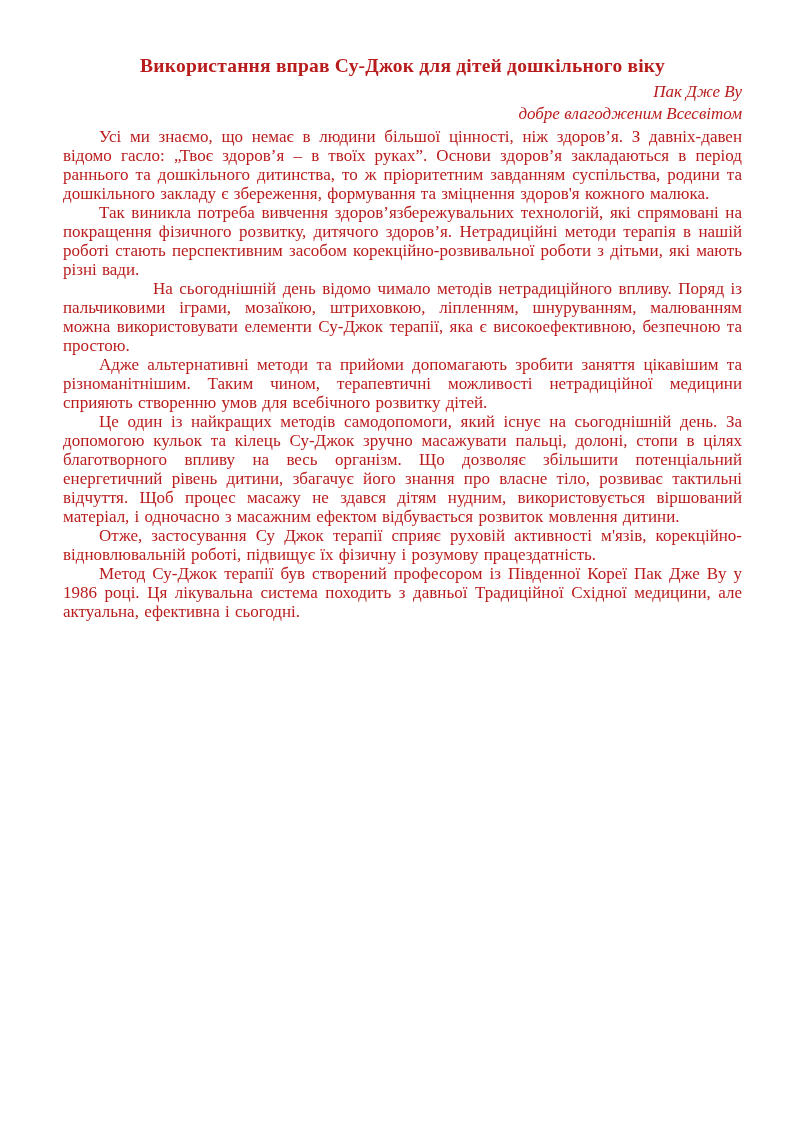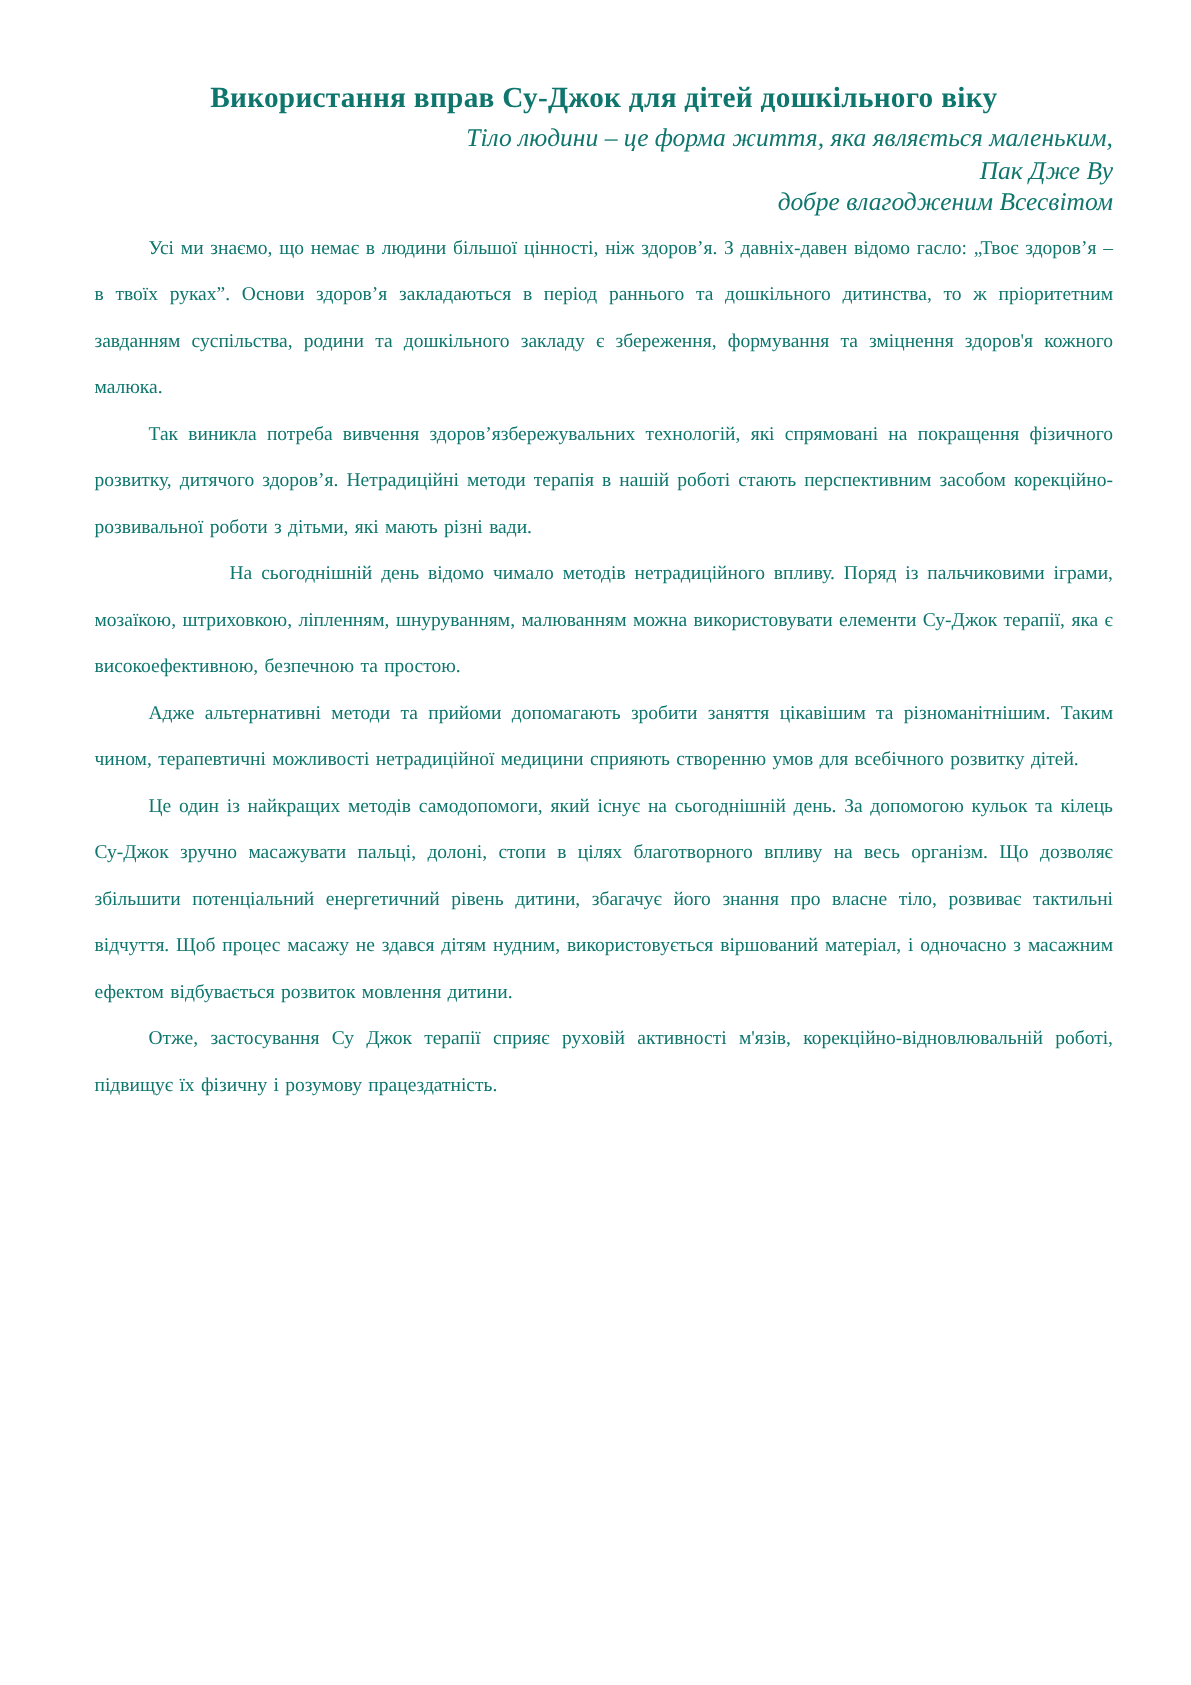--- a/index.html
+++ b/index.html
@@ -9,69 +9,69 @@
   }
   .page {
     position: relative;
     width: 794px;
     height: 1123px;
     box-sizing: border-box;
     background: #ffffff;
     padding: 54px 52px 0 63px;
     overflow: hidden;
     font-family: "Liberation Serif", "DejaVu Serif", serif;
-    color: #0f766e;
+    color: #b91c1c;
   }
   .doc-title {
     margin: 0 0 3px 0;
     font-size: 19.5px;
     line-height: 24px;
     font-weight: bold;
     text-align: center;
     letter-spacing: 0.2px;
   }
   .epigraph {
     text-align: right;
     font-style: italic;
     font-size: 17px;
     line-height: 21.5px;
     margin: 0 0 3px 0;
   }
   .epigraph .line {
     white-space: nowrap;
   }
   .body-text {
-    font-size: 13px;
-    line-height: 31px;
+    font-size: 17px;
+    line-height: 19px;
   }
   .para {
     margin: 0;
     text-align: justify;
     text-indent: 36px;
     word-spacing: 1px;
   }
   .para.indent-large {
     text-indent: 90px;
   }
 </style>
 </head>
 <body>
 
 <div class="page">
 
   <h1 class="doc-title">Використання вправ Су-Джок для дітей дошкільного віку</h1>
 
   <div class="epigraph">
-    <div class="line">Тіло людини – це форма життя, яка являється маленьким,</div>
     <div class="line">Пак Дже Ву</div>
     <div class="line">добре влагодженим Всесвітом</div>
   </div>
 
   <div class="body-text" id="paragraphs">
       <p class="para">Усі ми знаємо, що немає в людини більшої цінності, ніж здоров’я. З давніх-давен відомо гасло: „Твоє здоров’я – в твоїх руках”. Основи здоров’я закладаються в період раннього та дошкільного дитинства, то ж пріоритетним завданням суспільства, родини та дошкільного закладу є збереження, формування та зміцнення здоров'я кожного малюка.</p>
       <p class="para">Так виникла потреба вивчення здоров’язбережувальних технологій, які спрямовані на покращення фізичного розвитку, дитячого здоров’я. Нетрадиційні методи терапія в нашій роботі стають перспективним засобом корекційно-розвивальної роботи з дітьми, які мають різні вади.</p>
       <p class="para indent-large">На сьогоднішній день відомо чимало методів нетрадиційного впливу. Поряд із пальчиковими іграми, мозаїкою, штриховкою, ліпленням, шнуруванням, малюванням можна використовувати елементи Су-Джок терапії, яка є високоефективною, безпечною та простою.</p>
       <p class="para">Адже альтернативні методи та прийоми допомагають зробити заняття цікавішим та різноманітнішим. Таким чином, терапевтичні можливості нетрадиційної медицини сприяють створенню умов для всебічного розвитку дітей.</p>
       <p class="para">Це один із найкращих методів самодопомоги, який існує на сьогоднішній день. За допомогою кульок та кілець Су-Джок зручно масажувати пальці, долоні, стопи в цілях благотворного впливу на весь організм. Що дозволяє збільшити потенціальний енергетичний рівень дитини, збагачує його знання про власне тіло, розвиває тактильні відчуття. Щоб процес масажу не здався дітям нудним, використовується віршований матеріал, і одночасно з масажним ефектом відбувається розвиток мовлення дитини.</p>
       <p class="para">Отже, застосування Су Джок терапії сприяє руховій активності м'язів, корекційно-відновлювальній роботі, підвищує їх фізичну і розумову працездатність.</p>
+      <p class="para">Метод Су-Джок терапії був створений професором із Південної Кореї Пак Дже Ву у 1986 році. Ця лікувальна система походить з давньої Традиційної Східної медицини, але актуальна, ефективна і сьогодні.</p>
     </div>
 
 </div>
 
 </body></html>

